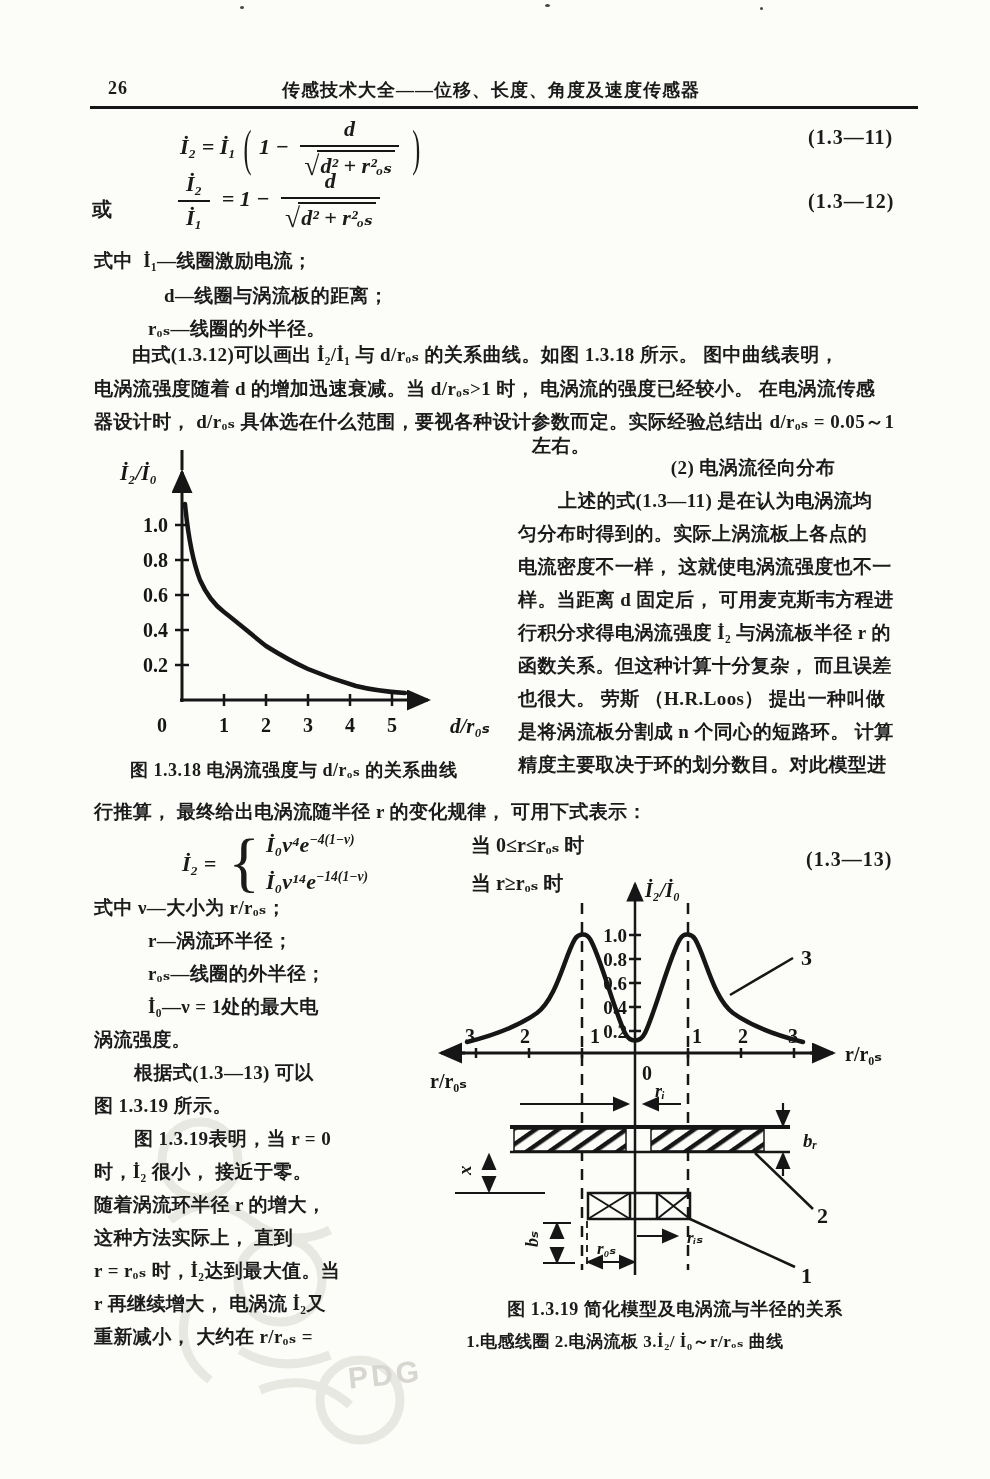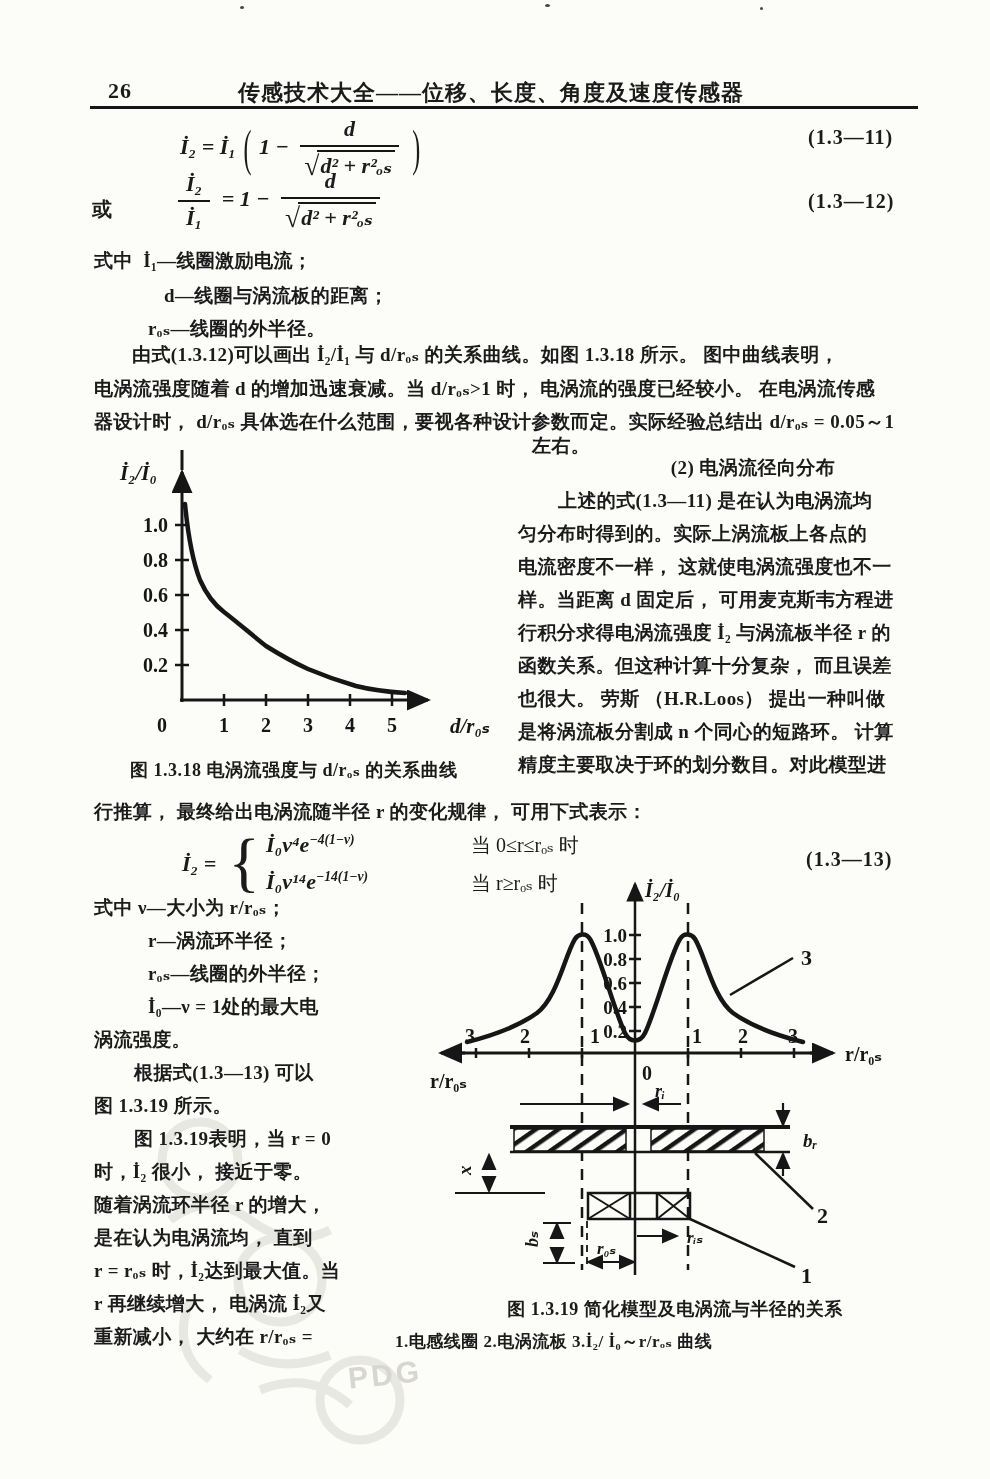--- a/index.html
+++ b/index.html
@@ -3,35 +3,35 @@
 <meta charset="utf-8">
 <style>
   html,body{margin:0;padding:0;background:#e8e8e4;}
   .page{
     position:relative; width:990px; height:1479px; margin:0 auto;
     background:#fcfcf9; overflow:hidden; color:#1b1b1b;
     font-family:"Liberation Serif","DejaVu Serif","DejaVu Sans",serif;
   }
   .abs{position:absolute;}
   .cn{font-weight:600; font-size:19px; white-space:nowrap; letter-spacing:0.4px;}
-  .hdr{font-weight:700; font-size:22px; letter-spacing:1px;}
+  .hdr{font-weight:700; font-size:18px; letter-spacing:1px;}
   .rule{background:#161616; height:3px;}
   .eq{font-size:22px; font-style:italic; font-weight:600; white-space:nowrap;}
   .eqnum{font-size:20px; font-weight:600; letter-spacing:1px;}
   .frac{display:inline-block; vertical-align:middle; text-align:center; margin:0 6px;}
   .frac .top{display:block; border-bottom:2.2px solid #161616; padding:0 8px 3px;}
   .frac .bot{display:block; padding:3px 4px 0;}
   .sqrt-sign{font-style:normal; font-size:1.25em; vertical-align:-2px;}
   .rad{border-top:2.2px solid #161616; padding:1px 3px 0; margin-left:-2px;}
   .bigparen{display:inline-block; transform:scaleY(2.1); font-size:24px; font-weight:400; font-style:normal; vertical-align:middle; margin:0 2px;}
   .bigbrace{display:inline-block; font-size:66px; font-weight:300; font-style:normal; line-height:0; margin:0 6px 0 12px; transform:translateY(-2px);}
   .cases{display:inline-flex; flex-direction:column; gap:10px; vertical-align:middle;}
   .caserow{display:flex; align-items:baseline;}
   .caserow .fml{width:205px;}
-  .caserow .cond{font-style:normal; font-weight:400; font-size:20px;}
+  .caserow .cond{font-style:normal; font-weight:700; font-size:20px;}
   sup{font-size:0.62em;}
   .cap{font-weight:700; font-size:18px; white-space:nowrap; letter-spacing:0.5px;}
   .colline{height:33px;}
   .wm-text{color:#d7d7d0; font-weight:700; font-size:30px; letter-spacing:3px; transform:rotate(-6deg); font-family:"Liberation Sans","DejaVu Sans",sans-serif;}
   svg text{font-family:"Liberation Serif","DejaVu Sans",serif; fill:#161616;}
   .speck{position:absolute; background:#444; border-radius:50%;}
 </style>
 </head>
 <body>
 
@@ -184,21 +184,21 @@
     <div class="cn colline">式中  ν—大小为 r/rₒₛ；</div>
     <div class="cn colline" style="padding-left:54px;">r—涡流环半径；</div>
     <div class="cn colline" style="padding-left:54px;">rₒₛ—线圈的外半径；</div>
     <div class="cn colline" style="padding-left:54px;">İ₀—ν = 1处的最大电</div>
     <div class="cn colline">涡流强度。</div>
     <div class="cn colline" style="padding-left:40px;">根据式(1.3—13) 可以</div>
     <div class="cn colline">图 1.3.19 所示。</div>
     <div class="cn colline" style="padding-left:40px;">图 1.3.19表明，当 r = 0</div>
     <div class="cn colline">时，İ₂ 很小， 接近于零。</div>
     <div class="cn colline">随着涡流环半径 r 的增大，</div>
-    <div class="cn colline">是在认为电涡流均， 直到</div>
+    <div class="cn colline">这种方法实际上， 直到</div>
     <div class="cn colline">r = rₒₛ 时，İ₂达到最大值。当</div>
     <div class="cn colline">r 再继续增大， 电涡流 İ₂又</div>
     <div class="cn colline">重新减小， 大约在 r/rₒₛ =</div>
   </div>
 
   <svg class="abs" style="left:425px; top:855px;" width="515" height="440" viewBox="0 0 515 440">
     <defs>
       <marker id="ah19" orient="auto" markerWidth="9" markerHeight="8" refX="7" refY="3.5">
         <path d="M0,0 L8,3.5 L0,7 z" fill="#161616"></path>
       </marker>
@@ -312,15 +312,15 @@
     <line x1="170" y1="407" x2="163" y2="407" stroke="#161616" stroke-width="2.2" marker-end="url(#ah19)"></line>
     <line x1="202" y1="407" x2="209" y2="407" stroke="#161616" stroke-width="2.2" marker-end="url(#ah19)"></line>
     <line x1="163" y1="407" x2="209" y2="407" stroke="#161616" stroke-width="2"></line>
     <text x="172" y="399" font-size="17" font-weight="bold" font-style="italic">r₀ₛ</text>
 
     <line x1="212" y1="381" x2="252" y2="381" stroke="#161616" stroke-width="2.2" marker-end="url(#ah19)"></line>
     <text x="262" y="388" font-size="17" font-weight="bold" font-style="italic">rᵢₛ</text>
   </svg>
 
   <div class="abs cap" style="left:430px; top:1297px; width:490px; text-align:center;">图 1.3.19  简化模型及电涡流与半径的关系</div>
-  <div class="abs cap" style="left:395px; top:1330px; width:460px; text-align:left; font-size:17px;">1.电感线圈   2.电涡流板   3.İ₂/ İ₀～r/rₒₛ 曲线</div>
+  <div class="abs cap" style="left:395px; top:1330px; width:460px; text-align:center; font-size:17px;">1.电感线圈   2.电涡流板   3.İ₂/ İ₀～r/rₒₛ 曲线</div>
 
 </div>
 
 </body></html>

